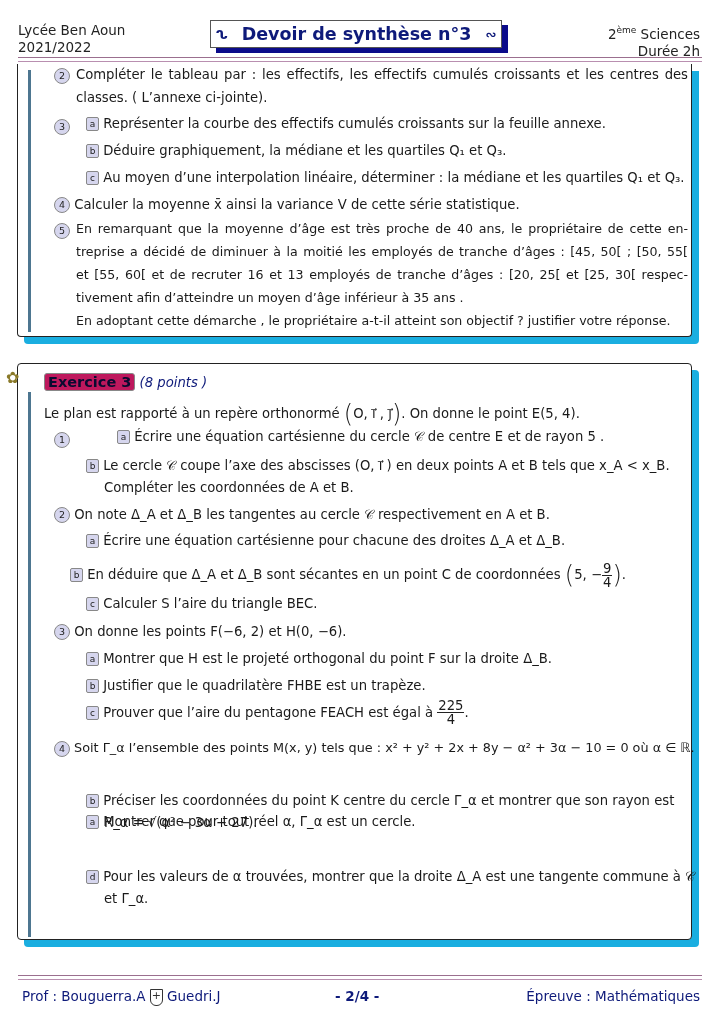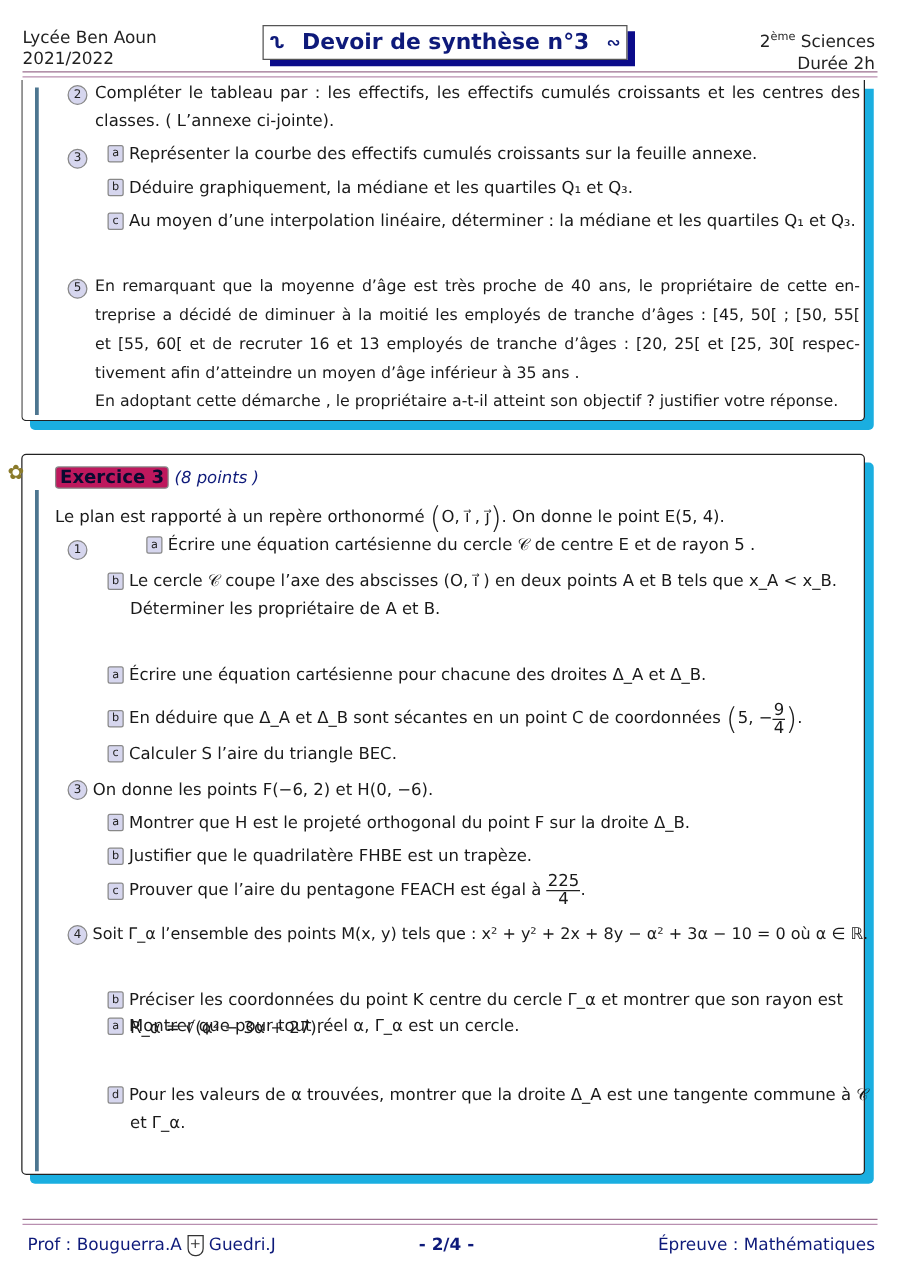--- a/index.html
+++ b/index.html
@@ -62,20 +62,21 @@
     <span class="num">2</span>
   </div>
   <div class="line just" style="left:58px; top:3px; width:612px;">Compléter le tableau par : les effectifs, les effectifs cumulés croissants et les centres des</div>
   <div class="line" style="left:58px; top:26px;">classes. ( L’annexe ci-jointe).</div>
 
   <div class="line" style="left:36px; top:55px;"><span class="num">3</span></div>
   <div class="line" style="left:68px; top:52px;"><span class="let">a</span> <span>Représenter la courbe des effectifs cumulés croissants sur la feuille annexe.</span></div>
   <div class="line" style="left:68px; top:79px;"><span class="let">b</span> <span>Déduire graphiquement, la médiane et les quartiles Q₁ et Q₃.</span></div>
   <div class="line" style="left:68px; top:106px;"><span class="let">c</span> <span>Au moyen d’une interpolation linéaire, déterminer : la médiane et les quartiles Q₁ et Q₃.</span></div>
 
+  <div class="line" style="left:36px; top:133px;"><span class="num">4</span> <span>Calculer la moyenne x̄ ainsi la variance V de cette série statistique.</span></div>
 
   <div class="line" style="left:36px; top:159px;"><span class="num">5</span></div>
   <div class="line just" style="left:58px; top:157px; width:612px; font-size:12.6px;">En remarquant que la moyenne d’âge est très proche de 40 ans, le propriétaire de cette en-</div>
   <div class="line just" style="left:58px; top:180px; width:612px; font-size:12.6px;">treprise a décidé de diminuer à la moitié les employés de tranche d’âges : [45, 50[ ;  [50, 55[</div>
   <div class="line just" style="left:58px; top:203px; width:612px; font-size:12.6px;">et [55, 60[ et de recruter 16 et 13 employés de tranche d’âges : [20, 25[ et [25, 30[ respec-</div>
   <div class="line" style="left:58px; top:226px; font-size:12.6px;">tivement afin d’atteindre un moyen d’âge inférieur à 35 ans .</div>
   <div class="line" style="left:58px; top:249px; font-size:12.6px;">En adoptant cette démarche , le propriétaire a-t-il atteint son objectif ? justifier votre réponse.</div>
 </div>
 
 <div class="box" style="left:17px; top:363px; width:673px; height:575px;">
@@ -87,24 +88,25 @@
   </div>
 
   <div class="line" style="left:26px; top:36px;">
     <span>Le plan est rapporté à un repère orthonormé</span>
     <span class="big">(</span><span>O,  i⃗ ,  j⃗</span><span class="big">)</span><span>. On donne le point E(5, 4).</span>
   </div>
 
   <div class="line" style="left:36px; top:68px;"><span class="num">1</span></div>
   <div class="line" style="left:68px; top:65px;padding-left:31px;"><span class="let">a</span> <span>Écrire une équation cartésienne du cercle 𝒞 de centre E et de rayon 5 .</span></div>
   <div class="line" style="left:68px; top:94px;"><span class="let">b</span> <span>Le cercle 𝒞 coupe l’axe des abscisses (O,  i⃗ ) en deux points A et B tels que x_A &lt; x_B.</span></div>
-  <div class="line" style="left:86px; top:116px;">Déterminer les propriétaire de A et B.</div>
+  <div class="line" style="left:86px; top:116px;">Compléter les coordonnées de A et B.</div>
 
+  <div class="line" style="left:36px; top:143px;"><span class="num">2</span> <span>On note Δ_A et Δ_B les tangentes au cercle 𝒞 respectivement en A et B.</span></div>
   <div class="line" style="left:68px; top:169px;"><span class="let">a</span> <span>Écrire une équation cartésienne pour chacune des droites Δ_A et Δ_B.</span></div>
-  <div class="line" style="left:68px; top:197px;"><span class="let">b</span> <span>En déduire que Δ_A et Δ_B sont sécantes en un point C de coordonnées</span>
+  <div class="line" style="left:52px; top:197px;"><span class="let">b</span> <span>En déduire que Δ_A et Δ_B sont sécantes en un point C de coordonnées</span>
     <span class="big">(</span><span>5, −</span><span class="frac"><span class="top">9</span><span>4</span></span><span class="big">)</span>.
   </div>
   <div class="line" style="left:68px; top:232px;"><span class="let">c</span> <span>Calculer S l’aire du triangle BEC.</span></div>
 
   <div class="line" style="left:36px; top:260px;"><span class="num">3</span> <span>On donne les points F(−6, 2) et H(0, −6).</span></div>
   <div class="line" style="left:68px; top:287px;"><span class="let">a</span> <span>Montrer que H est le projeté orthogonal du point F sur la droite Δ_B.</span></div>
   <div class="line" style="left:68px; top:314px;"><span class="let">b</span> <span>Justifier que le quadrilatère FHBE est un trapèze.</span></div>
   <div class="line" style="left:68px; top:335px;"><span class="let">c</span> <span>Prouver que l’aire du pentagone FEACH est égal à</span>
     <span class="frac"><span class="top">225</span><span>4</span></span>.
   </div>

